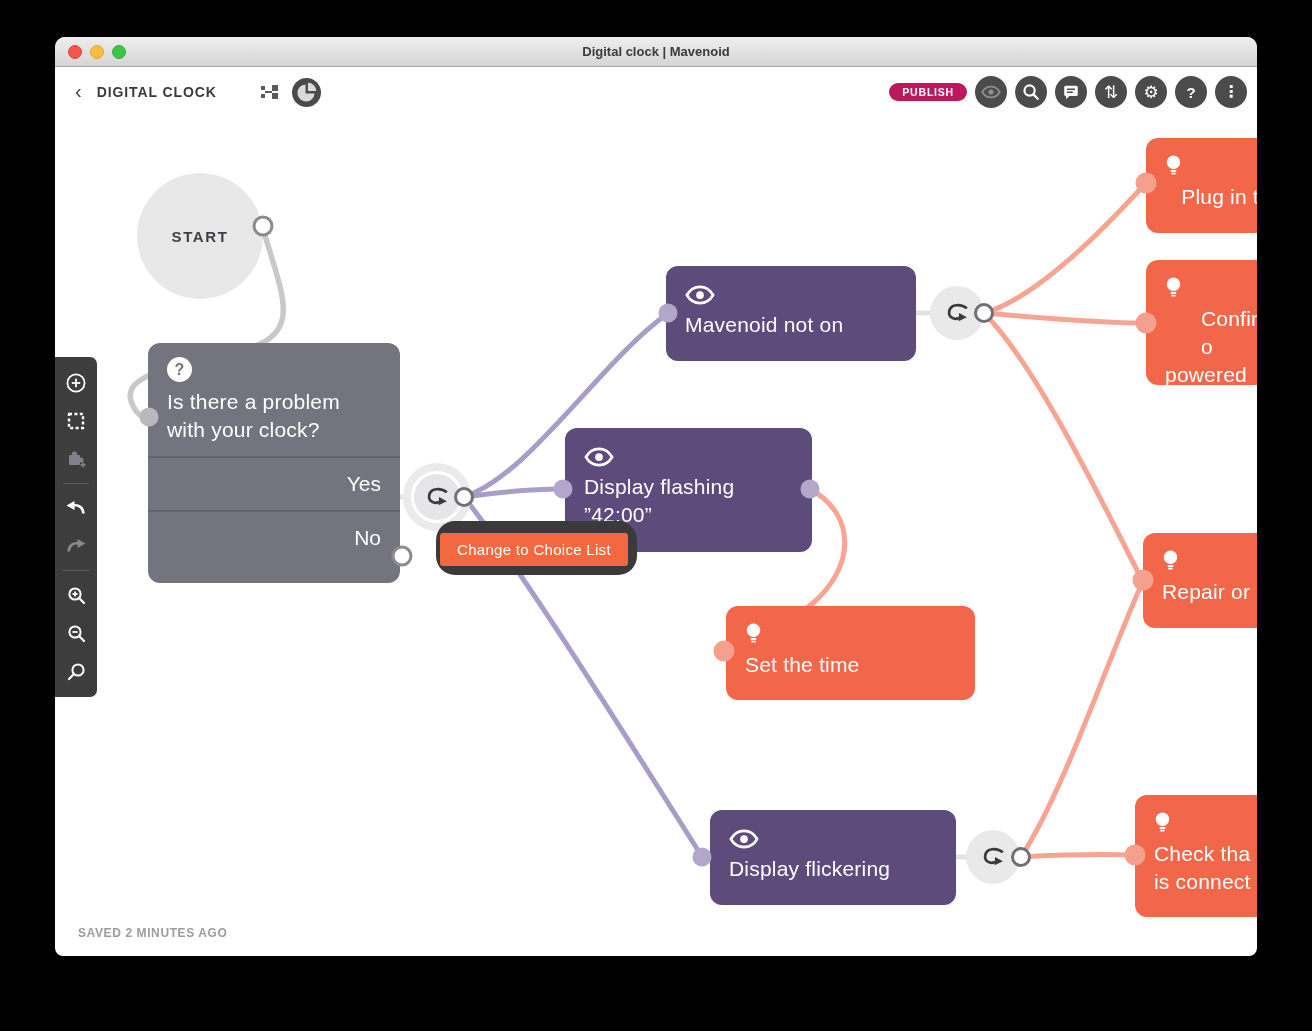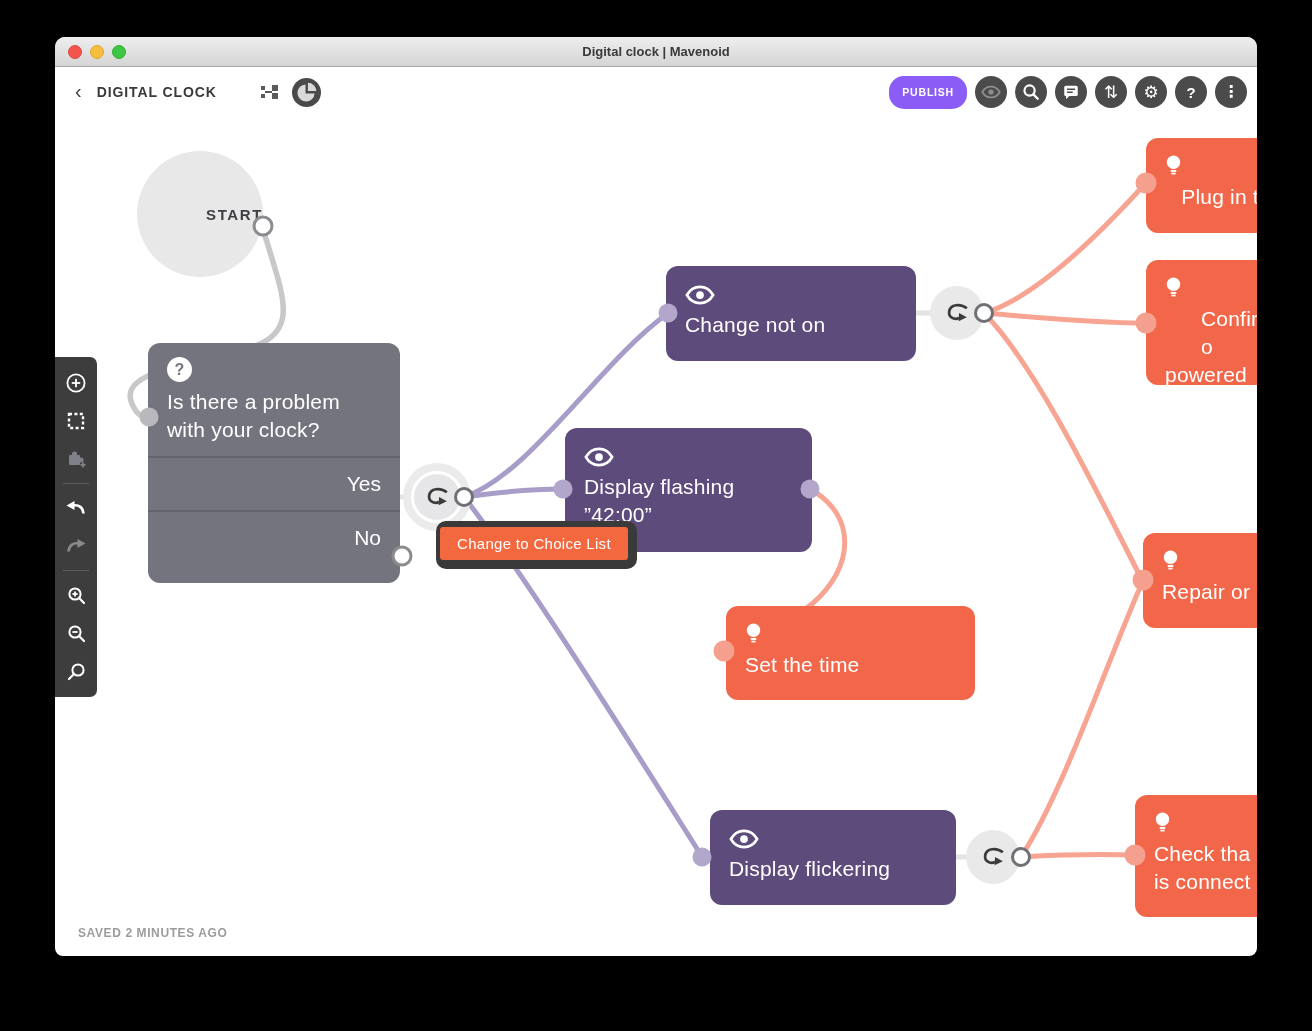--- a/index.html
+++ b/index.html
@@ -13,21 +13,21 @@
   .light.green{background:#3ec545;border:0.5px solid #2fb137;}
   .win-title{position:absolute;left:0;right:0;text-align:center;font-size:13px;font-weight:bold;color:#3a3a3a;}
   
   .topbar{position:absolute;left:0;top:29px;width:100%;height:52px;background:#fff;z-index:35;display:flex;align-items:center;}
   .tb-left{display:flex;align-items:center;margin-left:20px;}
   .back{font-size:20px;color:#3c3c3c;line-height:1;cursor:pointer;transform:translateY(-1px);}
   .proj{font-size:14px;font-weight:bold;letter-spacing:0.9px;color:#3a3a3a;margin-left:15px;}
   .tree-ic{margin-left:44px;display:flex;}
   .pie-btn{margin-left:13px;width:29px;height:29px;border-radius:50%;background:#4a4a4a;display:flex;align-items:center;justify-content:center;}
   .tb-right{position:absolute;right:10px;top:0;height:52px;display:flex;align-items:center;gap:8px;}
-  .publish{height:33px;padding:0 13px;border-radius:15px;background:#8b5cf6;color:#fff;font-size:10.5px;font-weight:bold;letter-spacing:0.8px;display:flex;align-items:center;}
+  .publish{height:18px;padding:0 13px;border-radius:15px;background:#be185d;color:#fff;font-size:10.5px;font-weight:bold;letter-spacing:0.8px;display:flex;align-items:center;}
   .cbtn{width:32px;height:32px;border-radius:50%;background:#4b4b4b;display:flex;align-items:center;justify-content:center;color:#fff;}
   .cbtn .glyph{font-family:"DejaVu Sans",sans-serif;font-size:17px;line-height:1;}
   .cbtn .glyph.q{font-family:"Liberation Sans",sans-serif;font-size:15px;font-weight:bold;}
   .cbtn .glyph.more{font-size:16px;font-weight:bold;}
   
   .toolpanel{position:absolute;left:0;top:320px;width:42px;background:#3d3d3d;border-radius:0 7px 7px 0;z-index:30;padding:7px 0;display:flex;flex-direction:column;align-items:center;}
   .tool{width:42px;height:38px;display:flex;align-items:center;justify-content:center;}
   .tdiv{width:26px;height:1px;background:#5c5c5c;margin:5px 0;}
   
   .edges{position:absolute;left:0;top:0;z-index:1;}
@@ -35,36 +35,36 @@
   .q-node{background:#74747e;}
   .sym{background:#5d4b7c;}
   .sol{background:#f26749;}
   .node .body{padding:15px 19px 12px 19px;}
   .node .ntext{font-size:21px;line-height:1.33;letter-spacing:0.2px;}
   .icon-row{margin-bottom:6px;height:24px;display:flex;align-items:flex-end;}
   .qmark{width:25px;height:25px;border-radius:50%;background:#fff;color:#74747e;font-weight:bold;font-size:16px;display:flex;align-items:center;justify-content:center;}
   .options{border-top:2px solid #63636d;}
   .opt{font-size:21px;padding:14px 19px;border-bottom:2px solid #63636d;text-align:right;}
   .opt:last-child{border-bottom:none;}
-  .start{position:absolute;left:82px;top:114px;width:126px;height:126px;border-radius:50%;background:#e8e8e8;display:flex;align-items:center;justify-content:flex-end;z-index:2;}
+  .start{position:absolute;left:82px;top:136px;width:126px;height:126px;border-radius:50%;background:#e8e8e8;display:flex;align-items:center;justify-content:center;z-index:2;}
   .start span{font-size:15px;font-weight:bold;letter-spacing:1.6px;color:#3e3e45;}
   
   .port{position:absolute;border-radius:50%;transform:translate(-50%,-50%);z-index:6;box-sizing:border-box;}
   .p-ring{width:21px;height:21px;background:#fff;border:3.5px solid #8b8b90;}
   .p-ring-dk{width:20px;height:20px;background:#fff;border:3.5px solid #6f6f75;}
   .p-gray{width:19px;height:19px;background:#b9b9bd;}
   .p-purple{width:19px;height:19px;background:#b2a7cb;}
   .p-salmon{width:21px;height:21px;background:#f5a08f;}
   
   .loop{position:absolute;transform:translate(-50%,-50%);border-radius:50%;background:#e9e9e9;display:flex;align-items:center;justify-content:center;z-index:4;}
   .loop.small{width:54px;height:54px;}
   .loop.selected{width:68px;height:68px;background:#ebebeb;}
   .loop.selected .ring{width:52px;height:52px;border-radius:50%;border:3px solid #fff;background:#e6e6e8;display:flex;align-items:center;justify-content:center;box-sizing:border-box;}
   
-  .tooltip{position:absolute;left:381px;top:484px;background:#3a3a3a;border-radius:10px;padding:6px 9px 9px 4px;z-index:20;}
+  .tooltip{position:absolute;left:381px;top:484px;background:#3a3a3a;border-radius:19px;padding:12px 9px 9px 4px;z-index:20;}
   .tooltip .inner{background:#f4683f;border-radius:3px;padding:8px 17px;color:#fff;font-size:15px;letter-spacing:0.3px;}
   .saved{position:absolute;left:23px;top:889px;font-size:12px;font-weight:bold;letter-spacing:0.6px;color:#9c9c9c;z-index:3;}
 </style>
 </head>
 <body>
 
 <div class="window">
 
   <div class="titlebar">
     <div class="lights">
@@ -231,21 +231,21 @@
   </div>
 
   <div class="node sym" style="left:611px;top:229px;width:250px;height:95px;">
     <div class="body">
       <div class="icon-row">
         <svg width="30" height="20" viewBox="0 0 24 16">
           <path d="M12 1.5 C7.5 1.5 3.8 4 1.5 8 C3.8 12 7.5 14.5 12 14.5 C16.5 14.5 20.2 12 22.5 8 C20.2 4 16.5 1.5 12 1.5 Z" fill="none" stroke="#fff" stroke-width="2.1"></path>
           <circle cx="12" cy="8" r="3.1" fill="#fff"></circle>
         </svg>
       </div>
-      <div class="ntext">Change not on</div>
+      <div class="ntext">Mavenoid not on</div>
     </div>
   </div>
 
   <div class="node sym" style="left:510px;top:391px;width:247px;height:124px;">
     <div class="body">
       <div class="icon-row">
         <svg width="30" height="20" viewBox="0 0 24 16">
           <path d="M12 1.5 C7.5 1.5 3.8 4 1.5 8 C3.8 12 7.5 14.5 12 14.5 C16.5 14.5 20.2 12 22.5 8 C20.2 4 16.5 1.5 12 1.5 Z" fill="none" stroke="#fff" stroke-width="2.1"></path>
           <circle cx="12" cy="8" r="3.1" fill="#fff"></circle>
         </svg>

